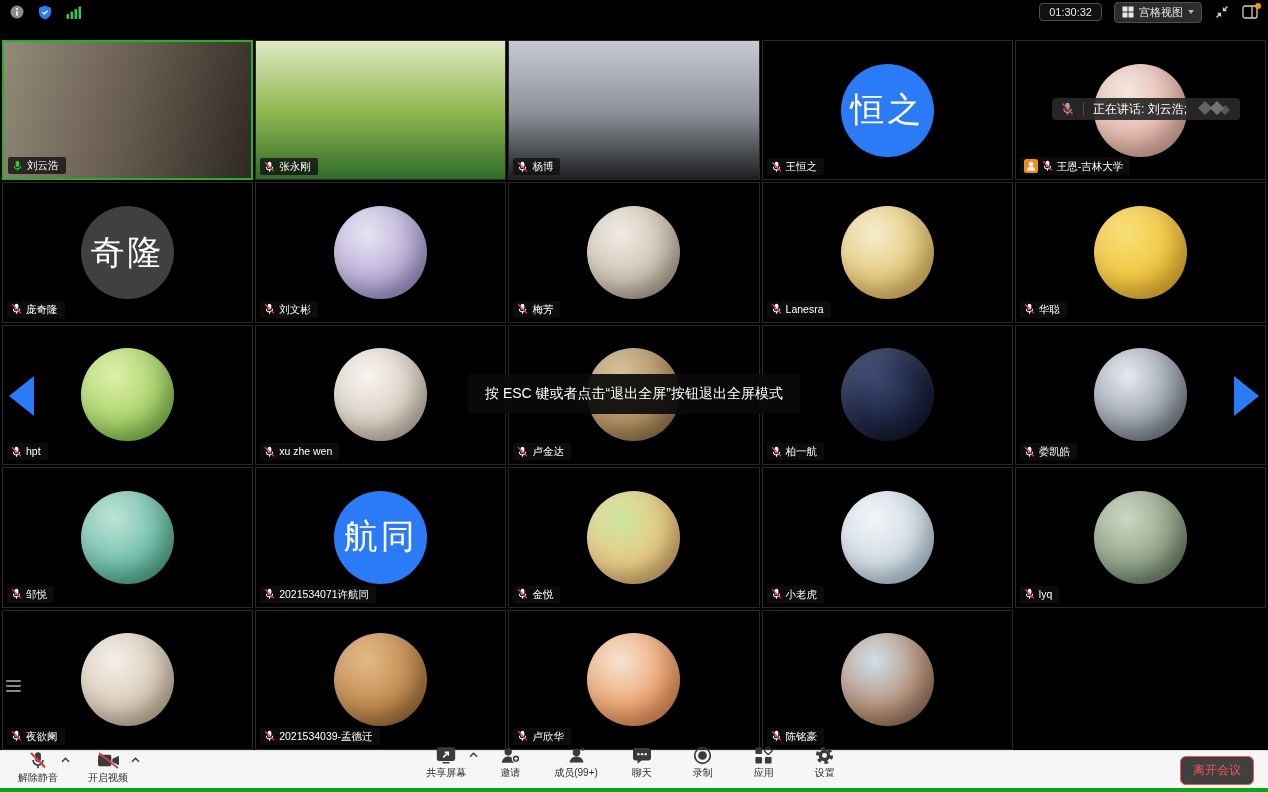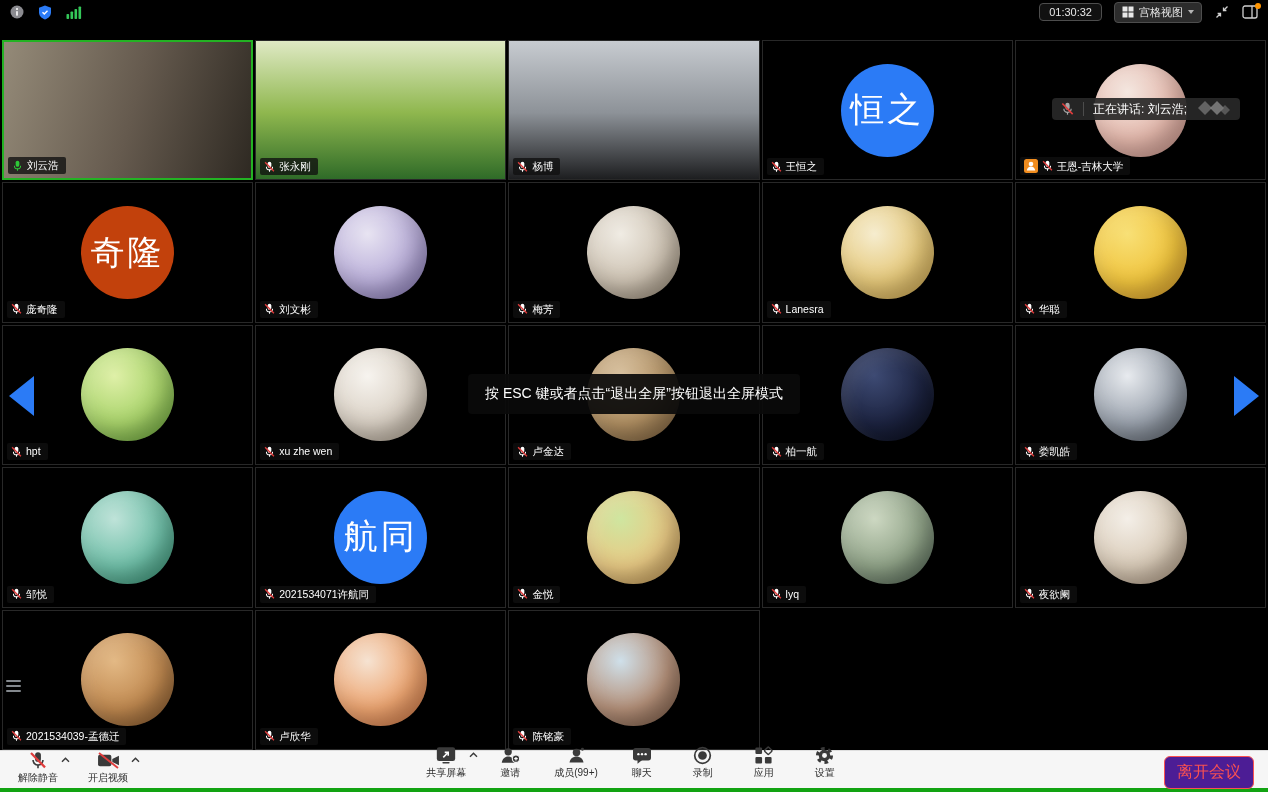--- a/index.html
+++ b/index.html
@@ -34,21 +34,21 @@
   .queue-icon{position:absolute;left:6px;top:640px;display:flex;flex-direction:column;gap:3px;z-index:5;cursor:pointer;}
   .queue-icon span{width:15px;height:2px;background:#9aa0a6;border-radius:1px;opacity:.85;}
   
   .toolbar{position:relative;height:38px;background:#f6f6f6;border-top:1px solid #dedede;display:flex;align-items:center;justify-content:center;box-sizing:border-box;}
   .tb-group{display:flex;align-items:flex-end;gap:30px;}
   .tb-group.left{position:absolute;left:18px;bottom:3px;}
   .tb-group.center{gap:27px;padding-bottom:14px;}
   .tool-item{position:relative;display:flex;flex-direction:column;align-items:center;gap:1px;font-size:10px;color:#2e2e2e;cursor:pointer;min-width:34px;}
   .tool-item .t-icon{height:20px;display:flex;align-items:flex-end;justify-content:center;}
   .tool-item .chev{position:absolute;right:-12px;top:4px;}
-  .leave-btn{position:absolute;right:14px;top:5px;background:#4c1d95;border:1px solid #fa5151;color:#fa5151;font-size:16px;padding:5px 12px;border-radius:6px;cursor:pointer;font-family:inherit;}
+  .leave-btn{position:absolute;right:14px;top:5px;background:#404040;border:1px solid #fa5151;color:#fa5151;font-size:12px;padding:5px 12px;border-radius:6px;cursor:pointer;font-family:inherit;}
   .bottom-strip{height:4px;background:#12a312;}
 </style>
 </head>
 <body>
 
 <div class="topbar">
   <div class="tb-left">
     <span class="tb-icon">
       <svg width="14" height="14" viewBox="0 0 14 14">
           <circle cx="7" cy="7" r="6.5" fill="#8b8b90"></circle>
@@ -170,21 +170,21 @@
               <rect x="4" y="0.8" width="4" height="6.6" rx="2" fill="#ffffff"></rect>
               <path d="M2.6 6.2a3.4 3.4 0 0 0 6.8 0" fill="none" stroke="#ffffff" stroke-width="1.1"></path>
               <line x1="6" y1="9.6" x2="6" y2="11.8" stroke="#ffffff" stroke-width="1.1"></line>
               <line x1="1.2" y1="1.4" x2="10.8" y2="11.2" stroke="#e03c3c" stroke-width="1.5"></line>
             </svg>
           </span>
           <span>王恩-吉林大学</span>
         </div>
       </div>
       <div class="tile">
-        <div class="avatar initials" style="background: #c2410c;">奇隆</div>
+        <div class="avatar initials" style="background: #404040;">奇隆</div>
         <div class="name-tag">
           <span class="mic">
             <svg width="11" height="12" viewBox="0 0 12 13">
               <rect x="4" y="0.8" width="4" height="6.6" rx="2" fill="#ffffff"></rect>
               <path d="M2.6 6.2a3.4 3.4 0 0 0 6.8 0" fill="none" stroke="#ffffff" stroke-width="1.1"></path>
               <line x1="6" y1="9.6" x2="6" y2="11.8" stroke="#ffffff" stroke-width="1.1"></line>
               <line x1="1.2" y1="1.4" x2="10.8" y2="11.2" stroke="#e03c3c" stroke-width="1.5"></line>
             </svg>
           </span>
           <span>庞奇隆</span>
@@ -349,20 +349,34 @@
         <div class="name-tag">
           <span class="mic">
             <svg width="11" height="12" viewBox="0 0 12 13">
               <rect x="4" y="0.8" width="4" height="6.6" rx="2" fill="#ffffff"></rect>
               <path d="M2.6 6.2a3.4 3.4 0 0 0 6.8 0" fill="none" stroke="#ffffff" stroke-width="1.1"></path>
               <line x1="6" y1="9.6" x2="6" y2="11.8" stroke="#ffffff" stroke-width="1.1"></line>
               <line x1="1.2" y1="1.4" x2="10.8" y2="11.2" stroke="#e03c3c" stroke-width="1.5"></line>
             </svg>
           </span>
           <span>金悦</span>
+        </div>
+      </div>
+      <div class="tile">
+        <div class="avatar photo" style="background: radial-gradient(circle at 36% 30%, rgb(242, 245, 247) 0%, rgb(207, 219, 228) 55%, rgb(147, 174, 192) 100%);"></div>
+        <div class="name-tag">
+          <span class="mic">
+            <svg width="11" height="12" viewBox="0 0 12 13">
+              <rect x="4" y="0.8" width="4" height="6.6" rx="2" fill="#ffffff"></rect>
+              <path d="M2.6 6.2a3.4 3.4 0 0 0 6.8 0" fill="none" stroke="#ffffff" stroke-width="1.1"></path>
+              <line x1="6" y1="9.6" x2="6" y2="11.8" stroke="#ffffff" stroke-width="1.1"></line>
+              <line x1="1.2" y1="1.4" x2="10.8" y2="11.2" stroke="#e03c3c" stroke-width="1.5"></line>
+            </svg>
+          </span>
+          <span>小老虎</span>
         </div>
       </div>
       <div class="tile">
         <div class="avatar photo" style="background: radial-gradient(circle at 36% 30%, rgb(205, 216, 194) 0%, rgb(143, 162, 135) 55%, rgb(69, 88, 74) 100%);"></div>
         <div class="name-tag">
           <span class="mic">
             <svg width="11" height="12" viewBox="0 0 12 13">
               <rect x="4" y="0.8" width="4" height="6.6" rx="2" fill="#ffffff"></rect>
               <path d="M2.6 6.2a3.4 3.4 0 0 0 6.8 0" fill="none" stroke="#ffffff" stroke-width="1.1"></path>
               <line x1="6" y1="9.6" x2="6" y2="11.8" stroke="#ffffff" stroke-width="1.1"></line>

